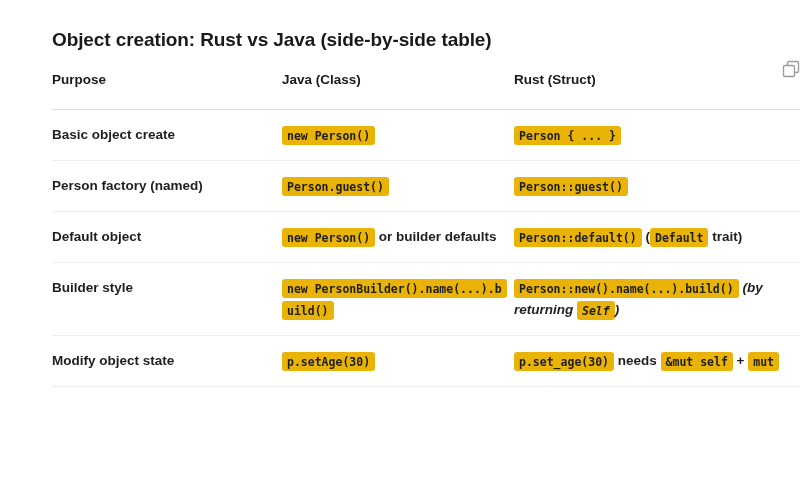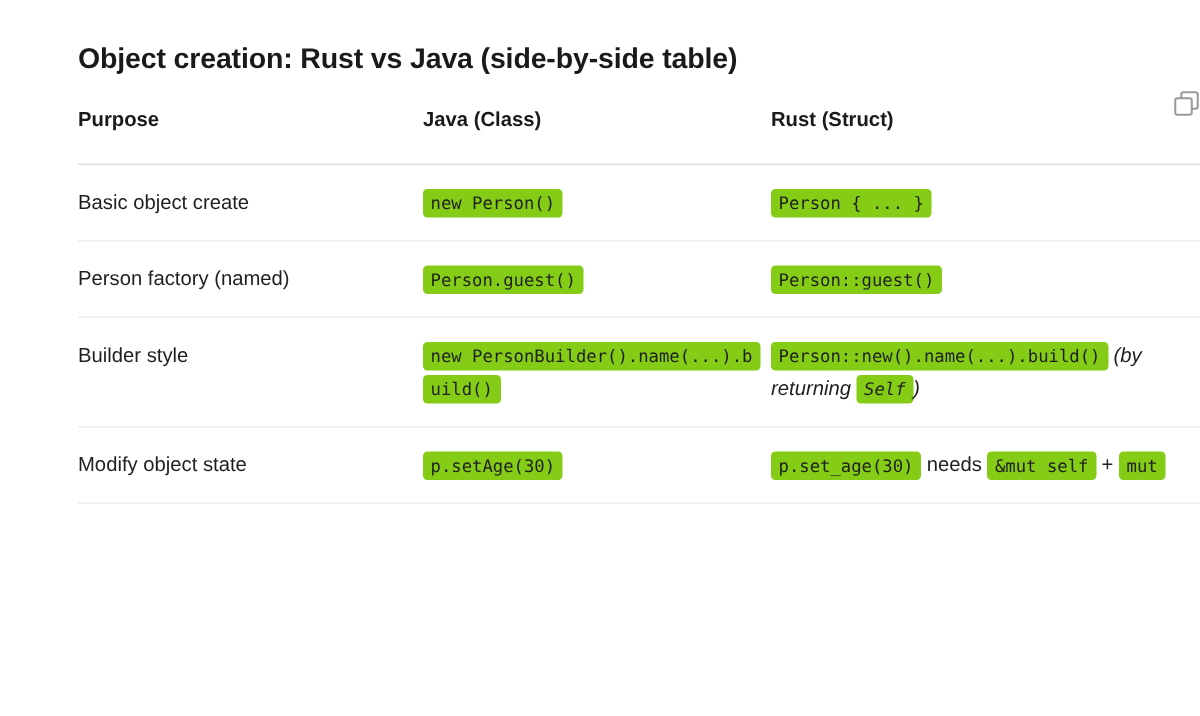--- a/index.html
+++ b/index.html
@@ -48,35 +48,35 @@
     font-weight: 700;
     color: #1a1a1a;
     padding: 0 12px 20px 0;
     border-bottom: 1px solid #e0e0e0;
     vertical-align: bottom;
     line-height: 18px;
   }
   table.cmp td {
     text-align: left;
     font-size: 13.5px;
-    font-weight: 400;
+    font-weight: 700;
     color: #1f1f1f;
     padding: 14px 12px 14px 0;
     border-bottom: 1px solid #eeeeee;
     vertical-align: top;
     line-height: 22px;
     word-wrap: break-word;
     overflow-wrap: break-word;
   }
   table.cmp tr:last-child td { border-bottom: 1px solid #eeeeee; }
 
   code, .code {
     font-family: "DejaVu Sans Mono", "Liberation Mono", monospace;
     font-size: 11.5px;
-    background: #84cc16;
+    background: #eab308;
     border-radius: 3px;
     padding: 2.5px 5px;
     color: #1f1f1f;
     white-space: normal;
     overflow-wrap: break-word;
     word-break: break-all;
     box-decoration-break: clone;
     -webkit-box-decoration-break: clone;
   }
   .em { font-style: italic; }
@@ -124,20 +124,25 @@
           <td>Basic object create</td>
           <td><code>new Person()</code></td>
           <td><code>Person { ... }</code></td>
         </tr>
         <tr>
           <td>Person factory (named)</td>
           <td><code>Person.guest()</code></td>
           <td><code>Person::guest()</code></td>
         </tr>
         <tr>
+          <td>Default object</td>
+          <td><code>new Person()</code><span> or builder defaults</span></td>
+          <td><code>Person::default()</code><span> (</span><code>Default</code><span> trait)</span></td>
+        </tr>
+        <tr>
           <td>Builder style</td>
           <td><code>new PersonBuilder().name(...).build()</code></td>
           <td><code>Person::new().name(...).build()</code><span class="em"> (by returning </span><code class="em">Self</code><span class="em">)</span></td>
         </tr>
         <tr>
           <td>Modify object state</td>
           <td><code>p.setAge(30)</code></td>
           <td><code>p.set_age(30)</code><span> needs </span><code>&amp;mut self</code><span> + </span><code>mut</code></td>
         </tr>
       </tbody>

